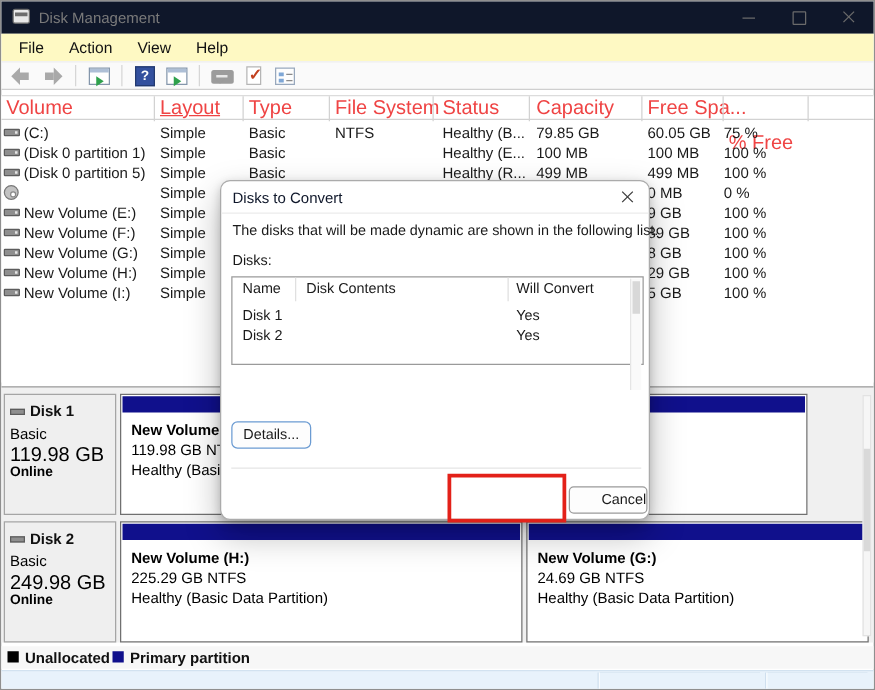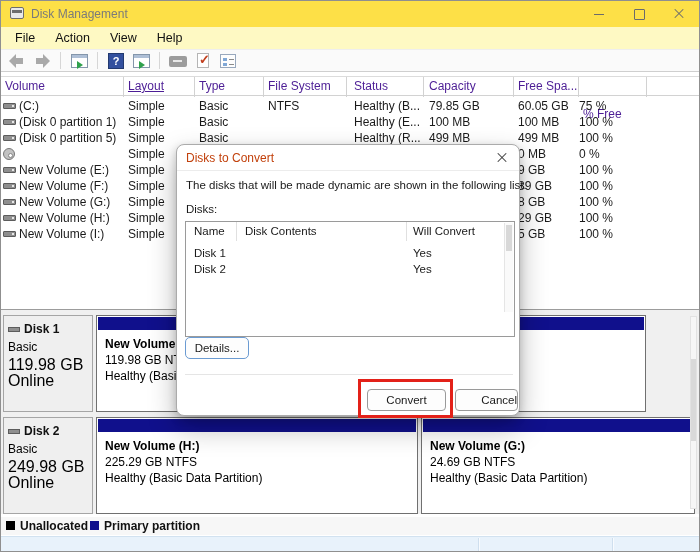--- a/index.html
+++ b/index.html
@@ -1,20 +1,20 @@
 <!DOCTYPE html>
 <html><head>
 <meta charset="utf-8">
 <style>
   * { margin:0; padding:0; box-sizing:border-box; }
   html,body { background:#fff; font-family:"Liberation Sans", sans-serif; }
   #window { position:relative; width:700px; height:552px; border:1px solid #8f8f8f; background:#fff; overflow:hidden; }
 
   
-  .titlebar { position:absolute; left:0; top:0; width:100%; height:26px; background:#fde047;padding-left:20px; }
+  .titlebar { position:absolute; left:0; top:0; width:100%; height:26px; background:#0f172a;padding-left:20px; }
   .app-icon { position:absolute; left:9px; top:6px; width:14px; height:12px; border:1px solid #6d6d6d; border-radius:2px; background:#e9e9e9; }
   .app-icon::before { content:""; position:absolute; left:1px; right:1px; top:2px; height:3px; background:#6d6d6d; }
   .title-text { position:absolute; left:30px; top:6px; font-size:12px; color:#7a7a7a; }
   .capbtn { position:absolute; top:0; width:40px; height:26px; }
   .cap-min { right:80px; } .cap-max { right:40px; } .cap-close { right:0; }
   .cap-min::before { content:""; position:absolute; left:15px; top:13px; width:10px; height:1px; background:#6b6b6b; }
   .cap-max::before { content:""; position:absolute; left:15px; top:8px; width:9px; height:9px; border:1px solid #6b6b6b; border-radius:1px; }
   .cap-close::before, .cap-close::after { content:""; position:absolute; left:14px; top:12px; width:12px; height:1px; background:#6b6b6b; }
   .cap-close::before { transform:rotate(45deg); } .cap-close::after { transform:rotate(-45deg); }
 
@@ -40,41 +40,41 @@
   .popup-ic::after { content:""; position:absolute; left:4px; top:4px; width:9px; height:2px; background:#e8e8e8; }
   .task-ic { width:12px; height:15px; background:#fff; border:1px solid #b5b5b5; position:relative; }
   .task-ic::after { content:"\2713"; position:absolute; left:1px; top:-2px; color:#c2401f; font-size:13px; font-weight:bold; }
   .prop-ic { width:16px; height:14px; background:#fdfdfd; border:1px solid #98a8bd; position:relative; }
   .prop-ic::before { content:""; position:absolute; left:2px; top:3px; width:4px; height:3px; background:#7fa7d6; box-shadow:0 5px 0 #7fa7d6; }
   .prop-ic::after { content:""; position:absolute; left:8px; top:4px; width:5px; height:1px; background:#8a8a8a; box-shadow:0 5px 0 #8a8a8a; }
 
   
   .vol-table { position:absolute; left:0; top:75px; width:100%; height:230px; background:#fff; }
   .vt-header { position:absolute; left:0; top:0; width:100%; height:20px; border-top:1px solid #dcdcdc; border-bottom:1px solid #d2d2d2; background:#fff; }
-  .vt-header span { position:absolute; top:0; line-height:19px; font-size:12px; color:#4c1d95; white-space:nowrap; }
+  .vt-header span { position:absolute; top:0; line-height:19px; font-size:16px; color:#ef4444; white-space:nowrap; }
   .hd-div { position:absolute; top:0; width:1px; height:20px; background:#d2d2d2; }
   .t-row { position:absolute; left:0; width:100%; height:16px; }
   .t-row span { position:absolute; top:0; line-height:16px; font-size:12px; color:#1a1a1a; white-space:nowrap; }
   .cv { left:18px; } .cl { left:127px; } .ct { left:198px; } .cf { left:267px; }
   .cs { left:353px; } .cc { left:428px; } .cfr { left:517px; } .cp { left:578px; }
   .h-vol { left:4px; } .h-lay { left:127px;text-decoration:underline; } .h-typ { left:198px; } .h-fs { left:267px; }
   .h-st { left:353px; } .h-cap { left:428px; } .h-fre { left:517px; } .h-pct { left:582px;margin-top:28px; }
   .ic-drive { position:absolute; left:2px; top:5px; width:13px; height:6px; background:#8f8f8f; border:1px solid #5c5c5c; border-radius:1px; }
   .ic-drive::after { content:""; position:absolute; right:1px; top:1px; width:2px; height:2px; background:#e8e8e8; }
   .ic-cd { position:absolute; left:2px; top:2px; width:12px; height:12px; border-radius:50%; background:#c2c2c2; border:1px solid #777; }
   .ic-cd::after { content:""; position:absolute; left:4px; top:4px; width:3px; height:3px; border-radius:50%; background:#fff; border:1px solid #888; }
 
   
   .gpane { position:absolute; left:0; top:308px; width:100%; height:205px; background:#f0f0f0; border-top:1px solid #9c9c9c; }
   .disk-card { position:absolute; left:2px; width:90px; height:97px; background:#efefef; border:1px solid #a5a5a5; }
   .disk-card .dname { position:absolute; left:20px; top:6px; font-size:12px; font-weight:bold; color:#111; white-space:nowrap; }
   .disk-card .dic { position:absolute; left:4px; top:11px; width:12px; height:5px; background:#8f8f8f; border:1px solid #5c5c5c; }
   .disk-card .l1 { position:absolute; left:4px; top:24px; font-size:12px; }
   .disk-card .l2 { position:absolute; left:4px; top:40px; font-size:16px; }
-  .disk-card .l3 { position:absolute; left:4px; top:56px; font-size:16px; }
+  .disk-card .l3 { position:absolute; left:4px; top:56px; font-size:11px;font-weight:bold; }
   .vol-block { position:absolute; height:97px; background:#fff; border:1px solid #707070; }
   .vol-block .stripe { position:absolute; left:1px; right:1px; top:1px; height:13px; }
   .vol-block .vb-name { position:absolute; left:8px; top:21px; font-size:12px; font-weight:bold; white-space:nowrap; }
   .vol-block .vb-size { position:absolute; left:8px; top:37px; font-size:12px; white-space:nowrap; }
   .vol-block .vb-status { position:absolute; left:8px; top:53px; font-size:12px; white-space:nowrap; }
   .gscroll { position:absolute; right:2px; top:6px; width:7px; height:193px; background:#f6f6f6; border:1px solid #e2e2e2; }
   .gscroll .thumb { position:absolute; left:0; width:5px; top:42px; height:82px; background:#d9d9d9; }
 
   
   .legend { position:absolute; left:0; top:516px; width:100%; height:18px; background:#f7f7f7; }
@@ -82,28 +82,28 @@
   .sw-unalloc { left:5px; background:#000; }
   .sw-primary { left:89px; background:#10108c; }
   .legend .lg-label { position:absolute; top:2px; font-size:12px; font-weight:bold; color:#111; white-space:nowrap; }
   .lbl-unalloc { left:19px; } .lbl-primary { left:103px; }
   .statusbar { position:absolute; left:0; top:535px; width:100%; height:16px; background:#e8f2fb; border-top:1px solid #d2e2f0; }
   .statusbar .seg { position:absolute; top:1px; height:13px; border-left:1px solid #f8fbfe; box-shadow:-1px 0 0 #cfdfee; }
   .seg1 { left:478px; width:130px; } .seg2 { left:612px; width:82px; }
 
   
   .dialog { position:absolute; left:175px; top:143px; width:344px; height:272px; background:#fff; border:1px solid #ababab; border-radius:8px; box-shadow:0 12px 28px rgba(0,0,0,.28), 0 3px 8px rgba(0,0,0,.18); z-index:10; }
-  .dlg-title { position:absolute; left:9px; top:6px; font-size:12px; color:#c2410c; }
+  .dlg-title { position:absolute; left:9px; top:6px; font-size:12px; color:#0f172a; }
   .dlg-close { position:absolute; right:6px; top:3px; width:22px; height:20px; }
   .dlg-close::before, .dlg-close::after { content:""; position:absolute; left:5px; top:9px; width:12px; height:1px; background:#3a3a3a; }
   .dlg-close::before { transform:rotate(45deg); } .dlg-close::after { transform:rotate(-45deg); }
   .dlg-topline { position:absolute; left:0; top:25px; width:100%; height:1px; background:#ececec; }
   .dlg-msg { position:absolute; left:9px; top:34px; font-size:11.5px; color:#1a1a1a; white-space:nowrap; }
   .dlg-disks-label { position:absolute; left:9px; top:58px; font-size:11.5px; color:#1a1a1a; }
-  .dlg-list { position:absolute; left:8px; top:76px; width:330px; height:116px; background:#fff; border:1px solid #9a9a9a; }
+  .dlg-list { position:absolute; left:8px; top:76px; width:330px; height:71px; background:#fff; border:1px solid #9a9a9a; }
   .dl-head span { position:absolute; top:3px; font-size:11.5px; color:#1a1a1a; white-space:nowrap; }
   .dl-div { position:absolute; top:0; width:1px; height:19px; background:#e0e0e0; }
   .dl-row span { position:absolute; font-size:11.5px; color:#1a1a1a; white-space:nowrap; }
   .dl-scroll { position:absolute; right:1px; top:1px; width:9px; height:89px; background:#fafafa; border-left:1px solid #e5e5e5; }
   .dl-scroll .thumb { position:absolute; left:1px; top:2px; width:6px; height:26px; background:#d8d8d8; }
   .btn { position:absolute; height:22px; background:#fdfdfd; border:1px solid #9a9a9a; border-radius:4px; font-size:11.5px; color:#1a1a1a; text-align:center; line-height:20px; }
   .btn-details { left:8px; top:192px; width:64px; border:1px solid #6b9bd2; border-radius:5px; }
   .dlg-sep { position:absolute; left:8px; top:229px; width:328px; height:1px; background:#e5e5e5; }
   .btn-convert { left:190px; top:244px; width:79px; }
   .btn-cancel { left:278px; top:244px; width:63px;text-align:right; }
@@ -362,19 +362,18 @@
         <span style="left:59px; top:41px"></span>
         <span style="left:227px; top:41px">Yes</span>
       </div>
       <div class="dl-scroll">
           <div class="thumb"></div>
         </div>
     </div>
 
     <div class="btn btn-details">Details...</div>
     <div class="dlg-sep"></div>
-    <div class="btn btn-convert">Convert</div>
     <div class="btn btn-cancel">Cancel</div>
   </div>
 
   <div class="red-box"></div>
 
 </div>
 
 </body></html>

